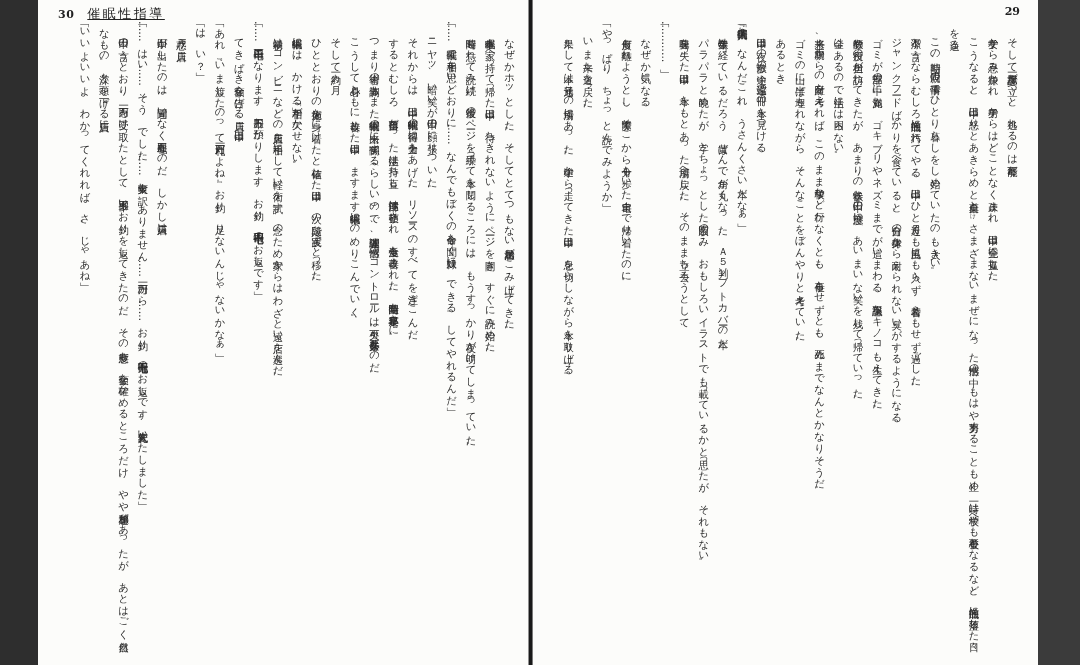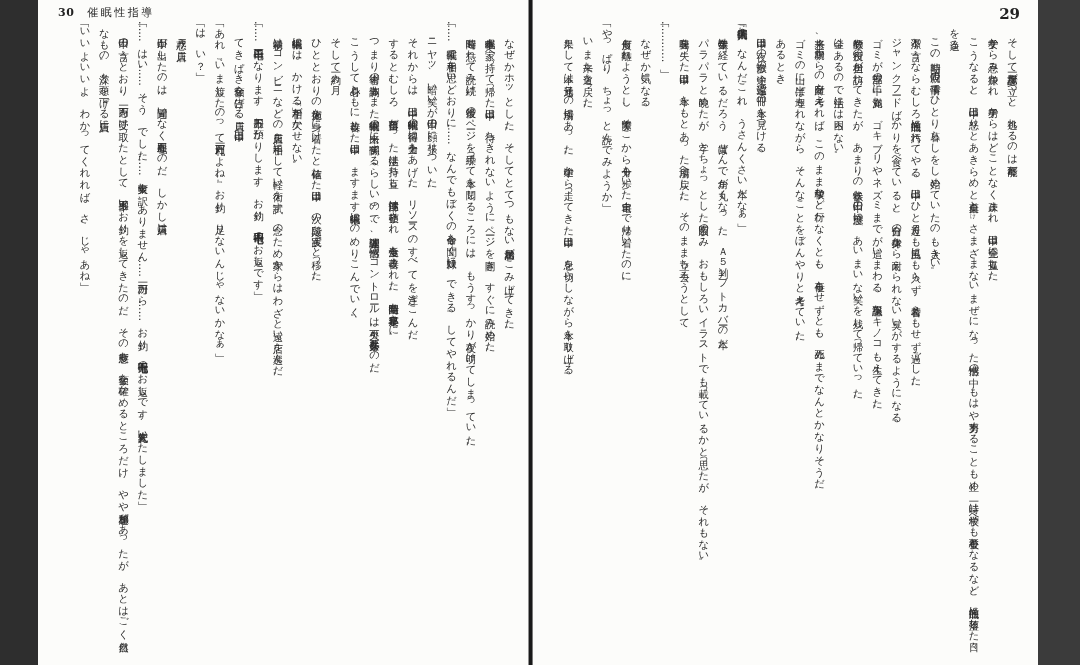--- a/index.html
+++ b/index.html
@@ -24,25 +24,25 @@
   }
   .page.left  { width: 490px; padding-left: 32px; }
   .page.right { width: 505px; }
 
   .header {
     position: absolute; top: 5px; left: 20px;
     font-size: 11px; color: #222;
     display: flex; align-items: baseline; gap: 13px;
   }
   .pnum  { font-weight: bold; letter-spacing: 0.5px; }
-  .ptitle { letter-spacing: 2.5px; font-size: 11px; }
+  .ptitle { letter-spacing: 2.5px; font-size: 13px; text-decoration: underline; }
 
   .pnum-right {
     position: absolute; top: 5px; right: 18px;
-    font-size: 15px; font-weight: bold; color: #222;
+    font-size: 11px; font-weight: bold; color: #222;
   }
 
   .vtext {
     position: absolute; top: 21px;
     writing-mode: vertical-rl;
     height: 621px;
     font-size: 10.3px;
     line-height: 19.3px;
     color: #2b2b2b;
     letter-spacing: 0;

